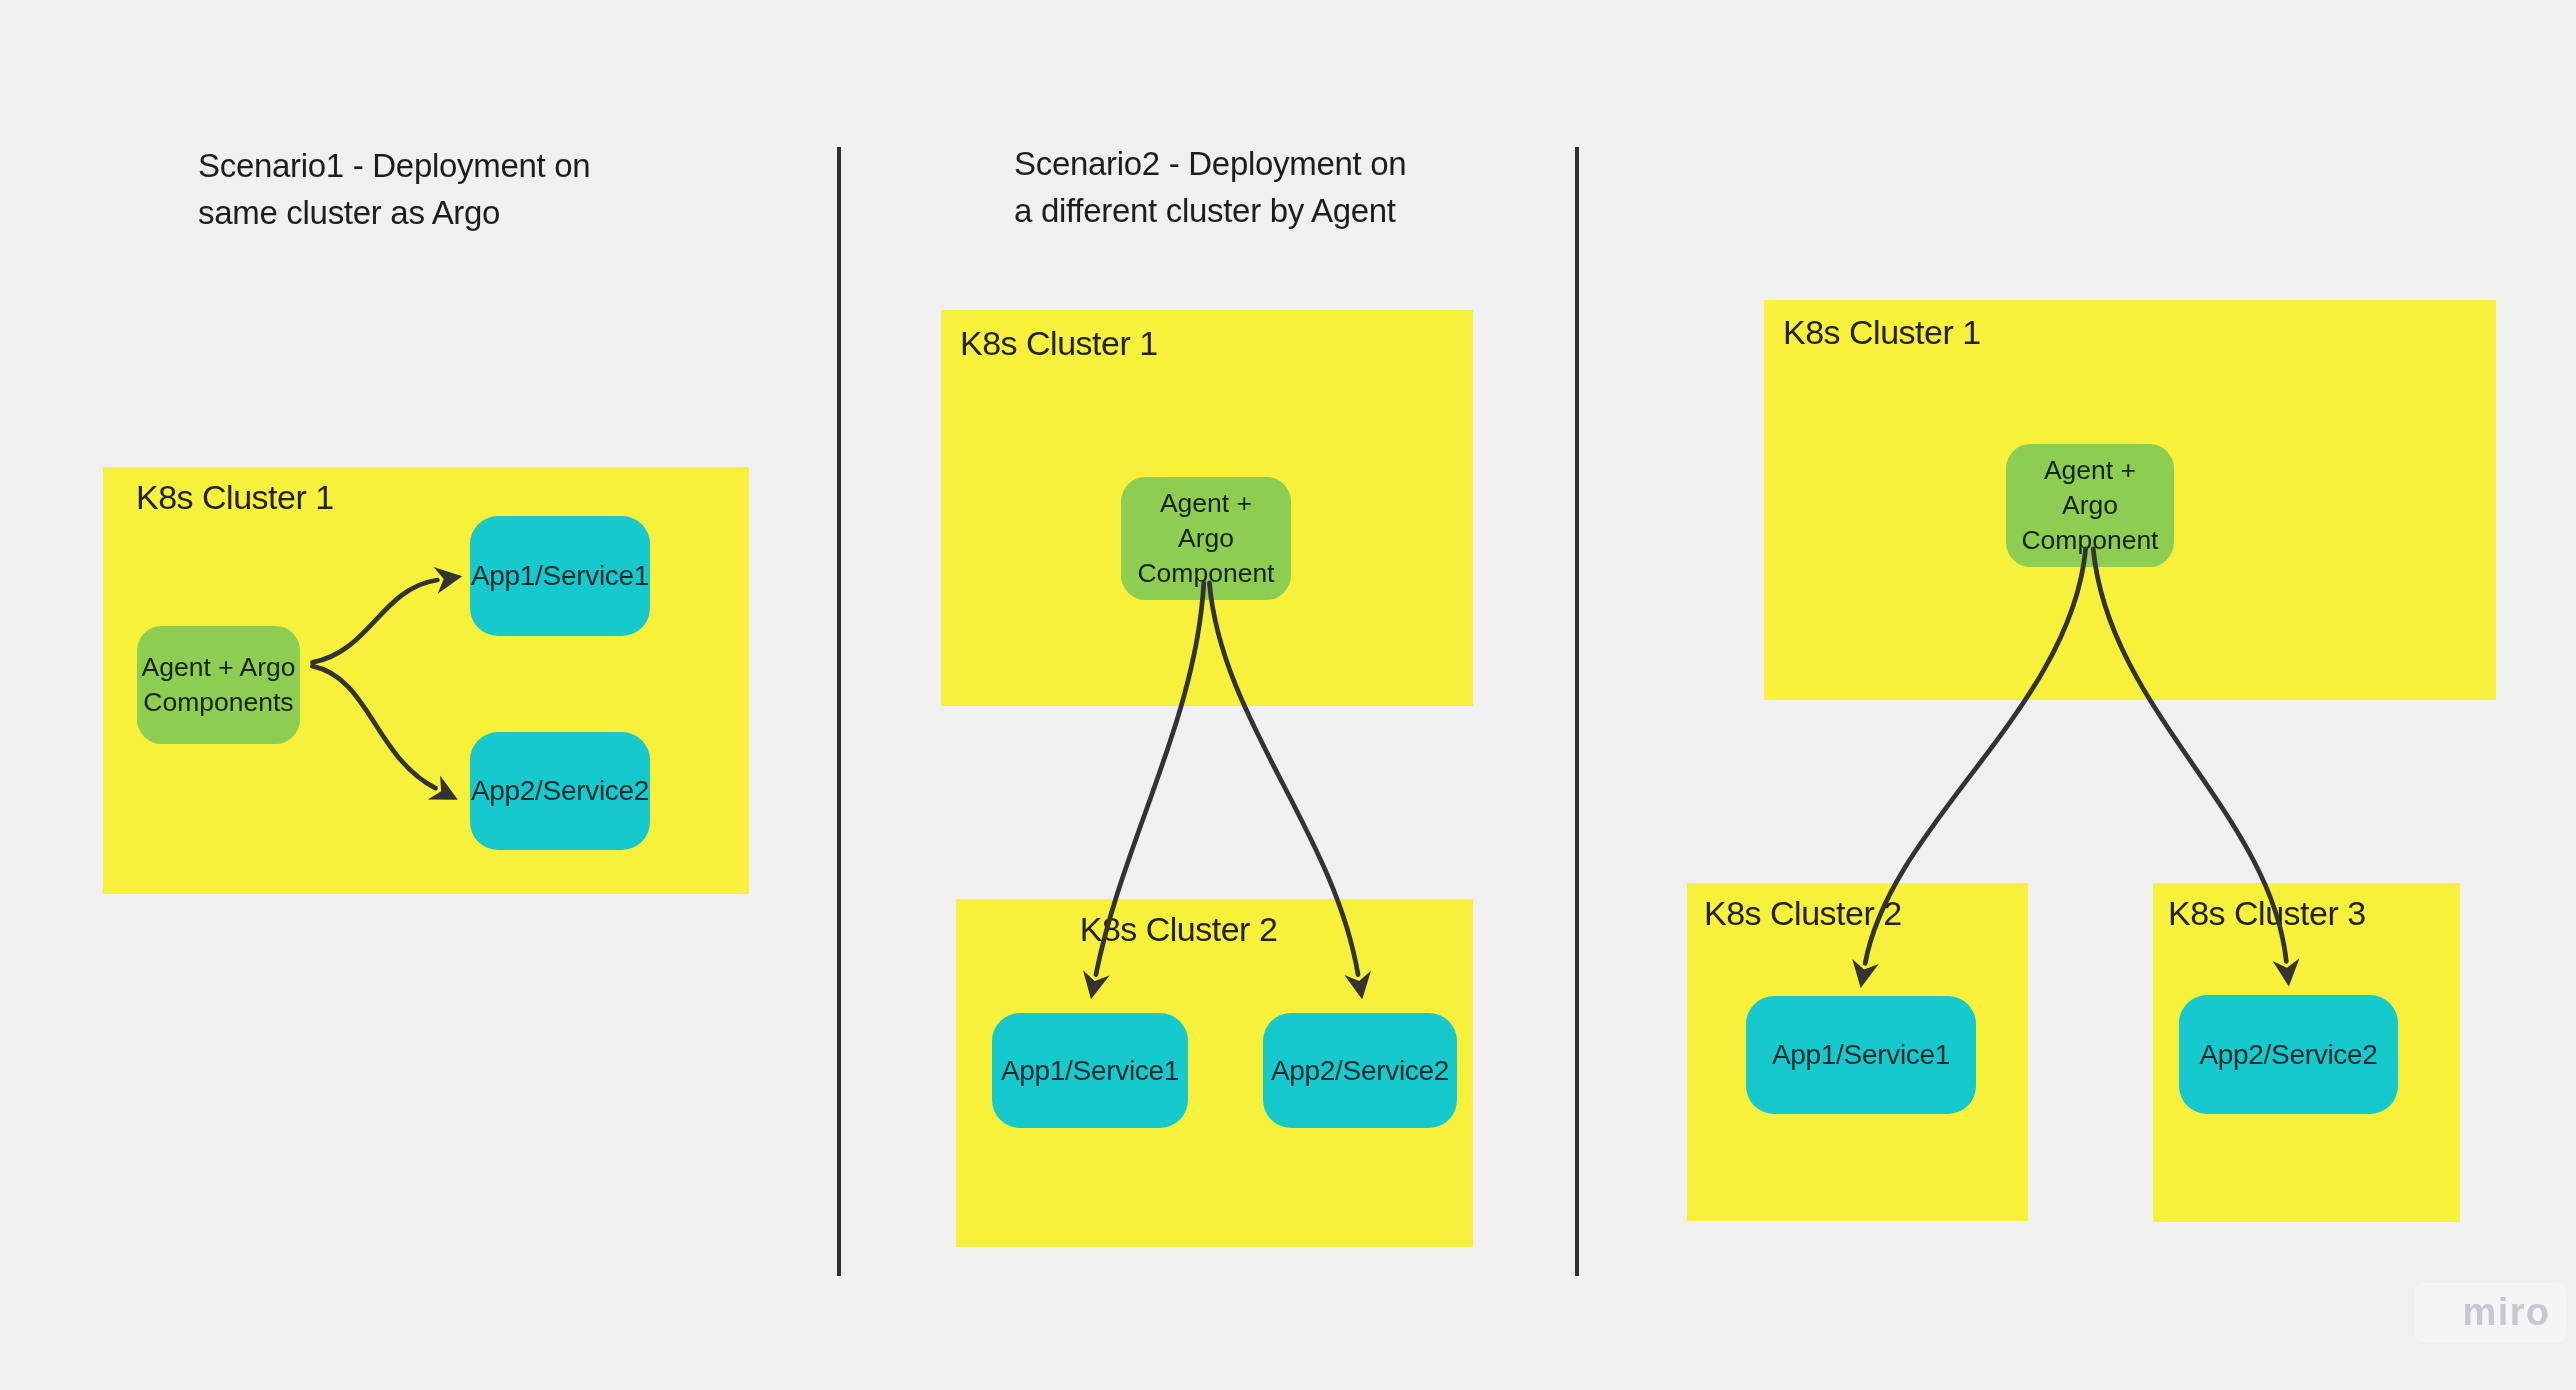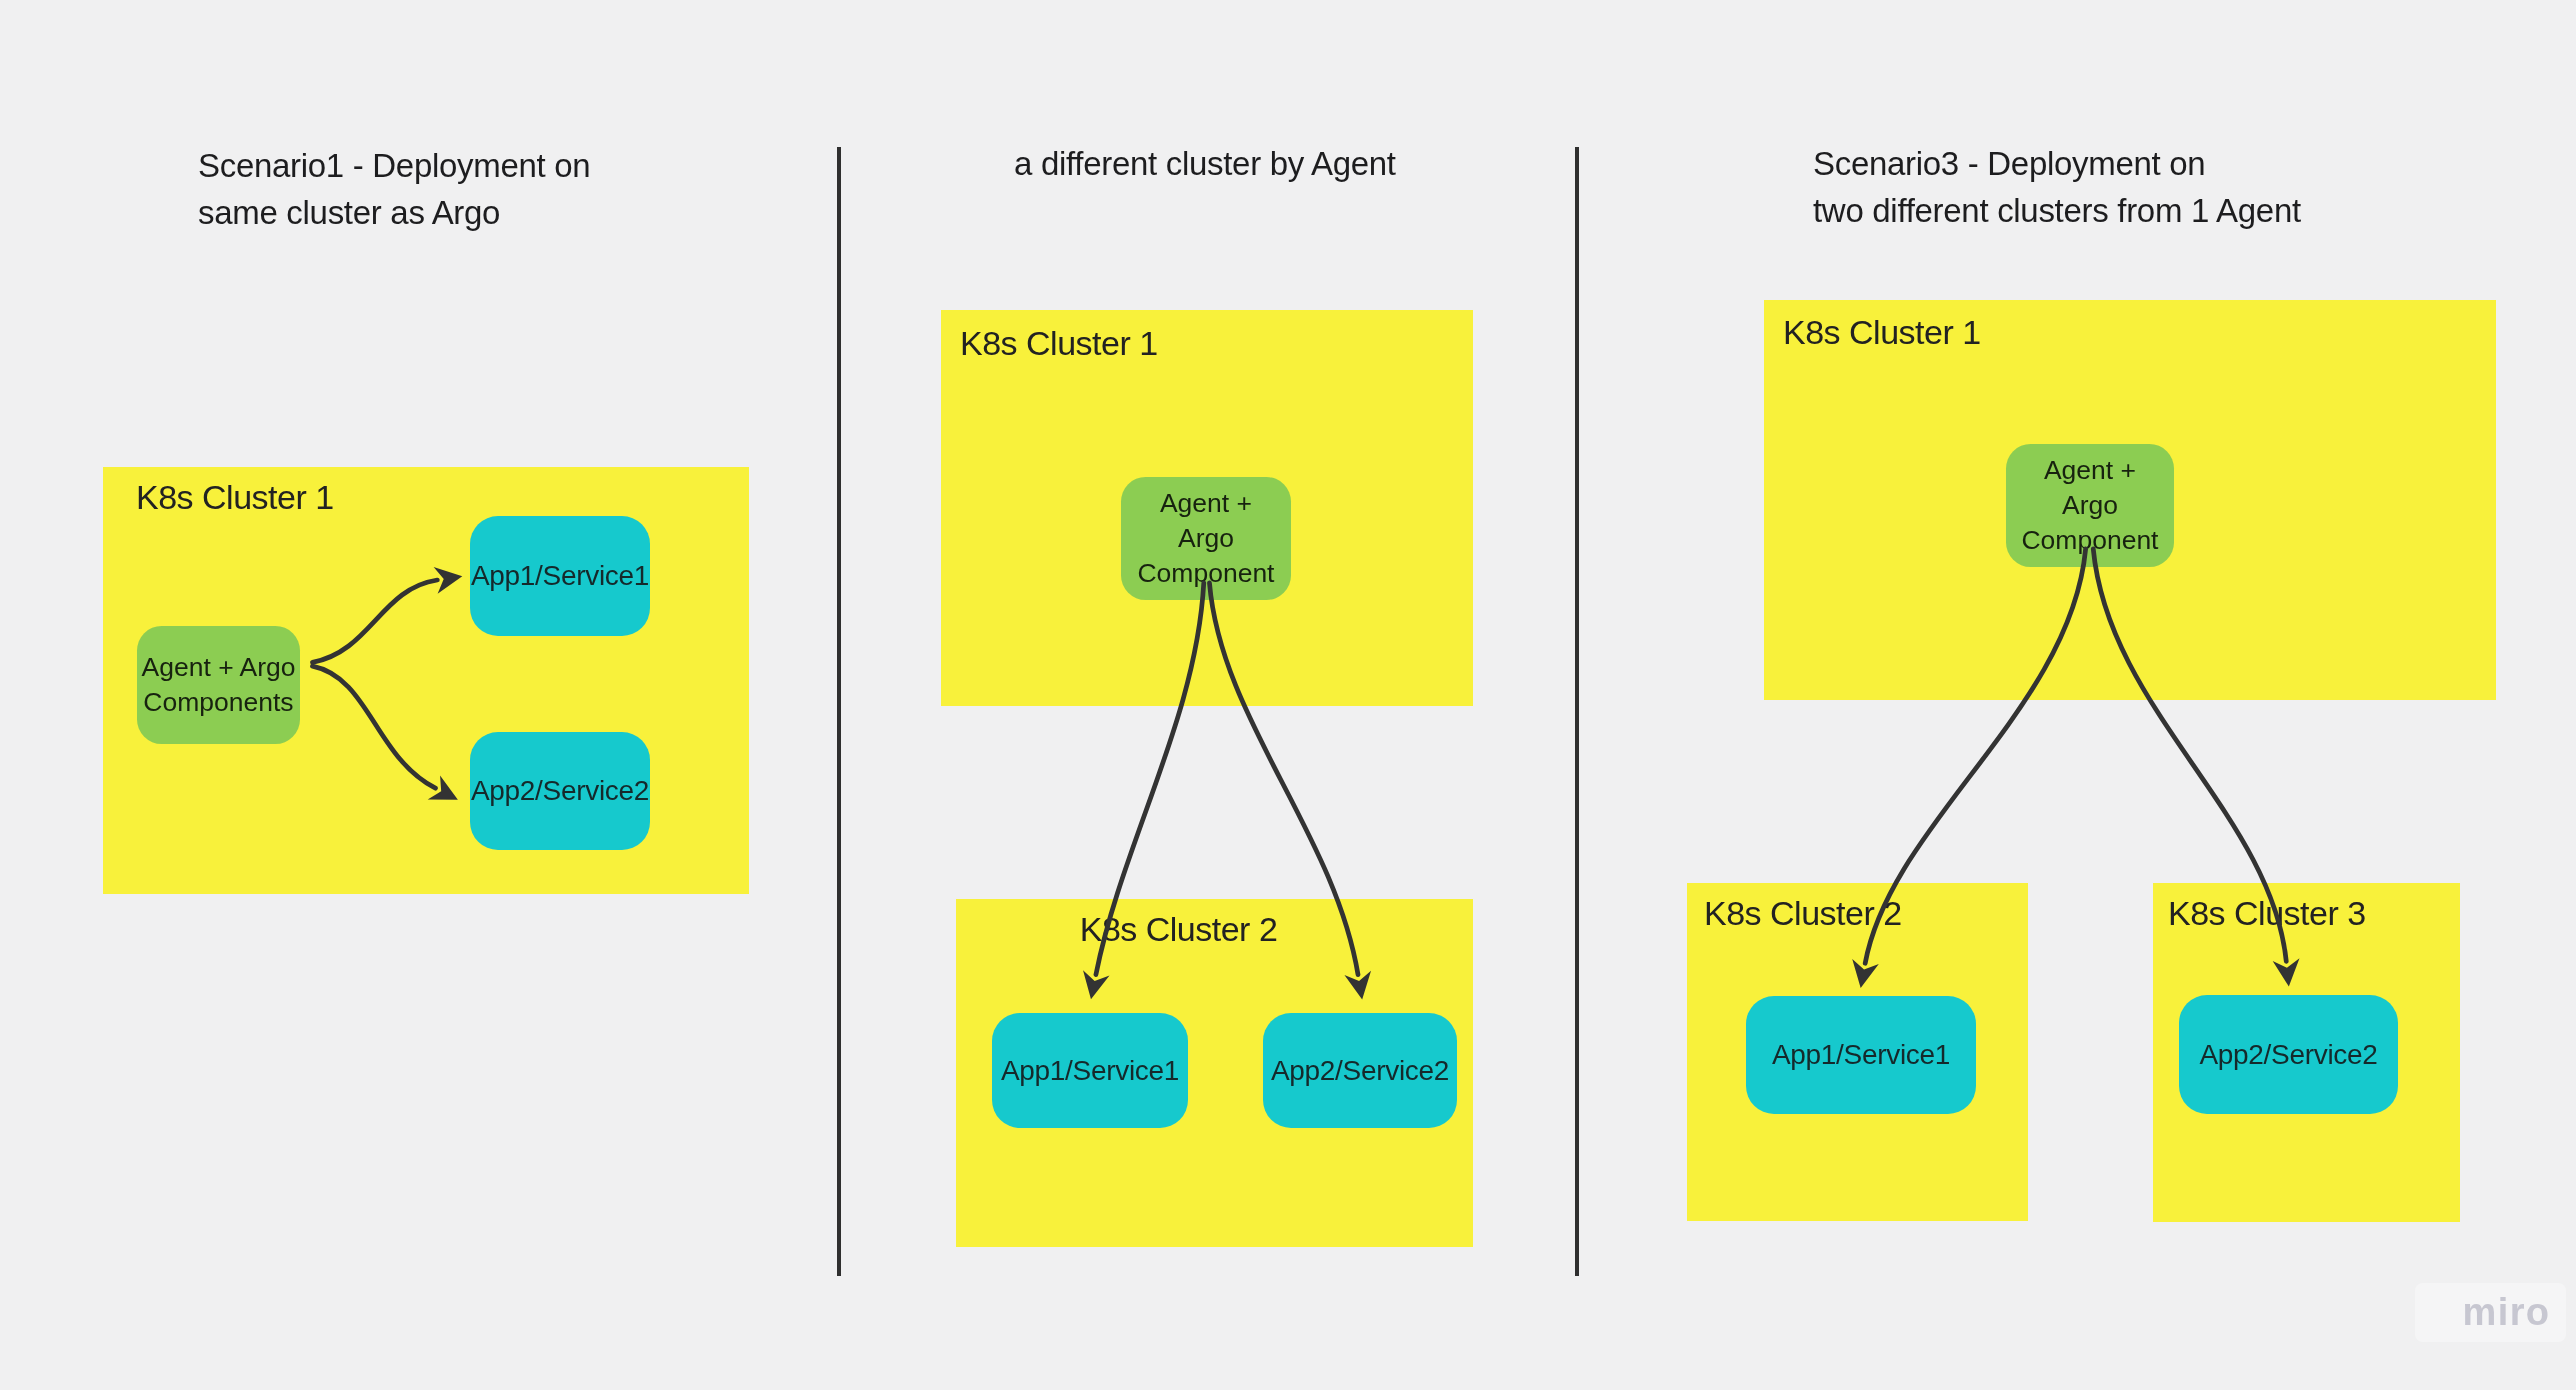--- a/index.html
+++ b/index.html
@@ -75,25 +75,22 @@
 </head>
 <body>
 
 <div class="stage">
 
   <div class="title" id="title-1">
     <div><b>Scenario1</b><span> - Deployment on</span></div>
     <div>same cluster as Argo</div>
   </div>
   <div class="title" id="title-2">
+    <div><b>Scenario2</b><span> - Deployment on</span></div>
     <div>a different cluster by Agent</div>
-  </div>
-  <div class="title" id="title-3">
-    <div><b>Scenario3</b><span> - Deployment on</span></div>
-    <div>two different clusters from 1 Agent</div>
   </div>
 
   <div class="divider" id="divider-1"></div>
   <div class="divider" id="divider-2"></div>
 
   <div class="cluster" id="s1-cluster1"></div>
   <div class="cluster-label" id="s1-cluster1-label">K8s Cluster 1</div>
   <div class="node agent preline" id="s1-agent">Agent + Argo
 Components</div>
   <div class="node app" id="s1-app1">App1/Service1</div>

